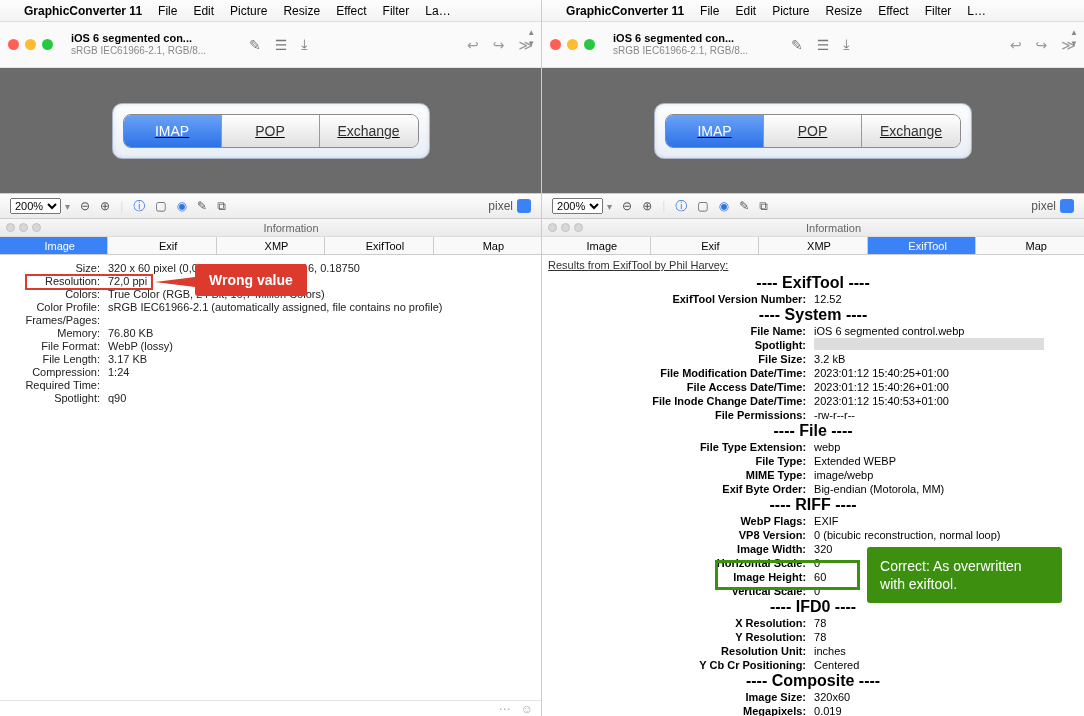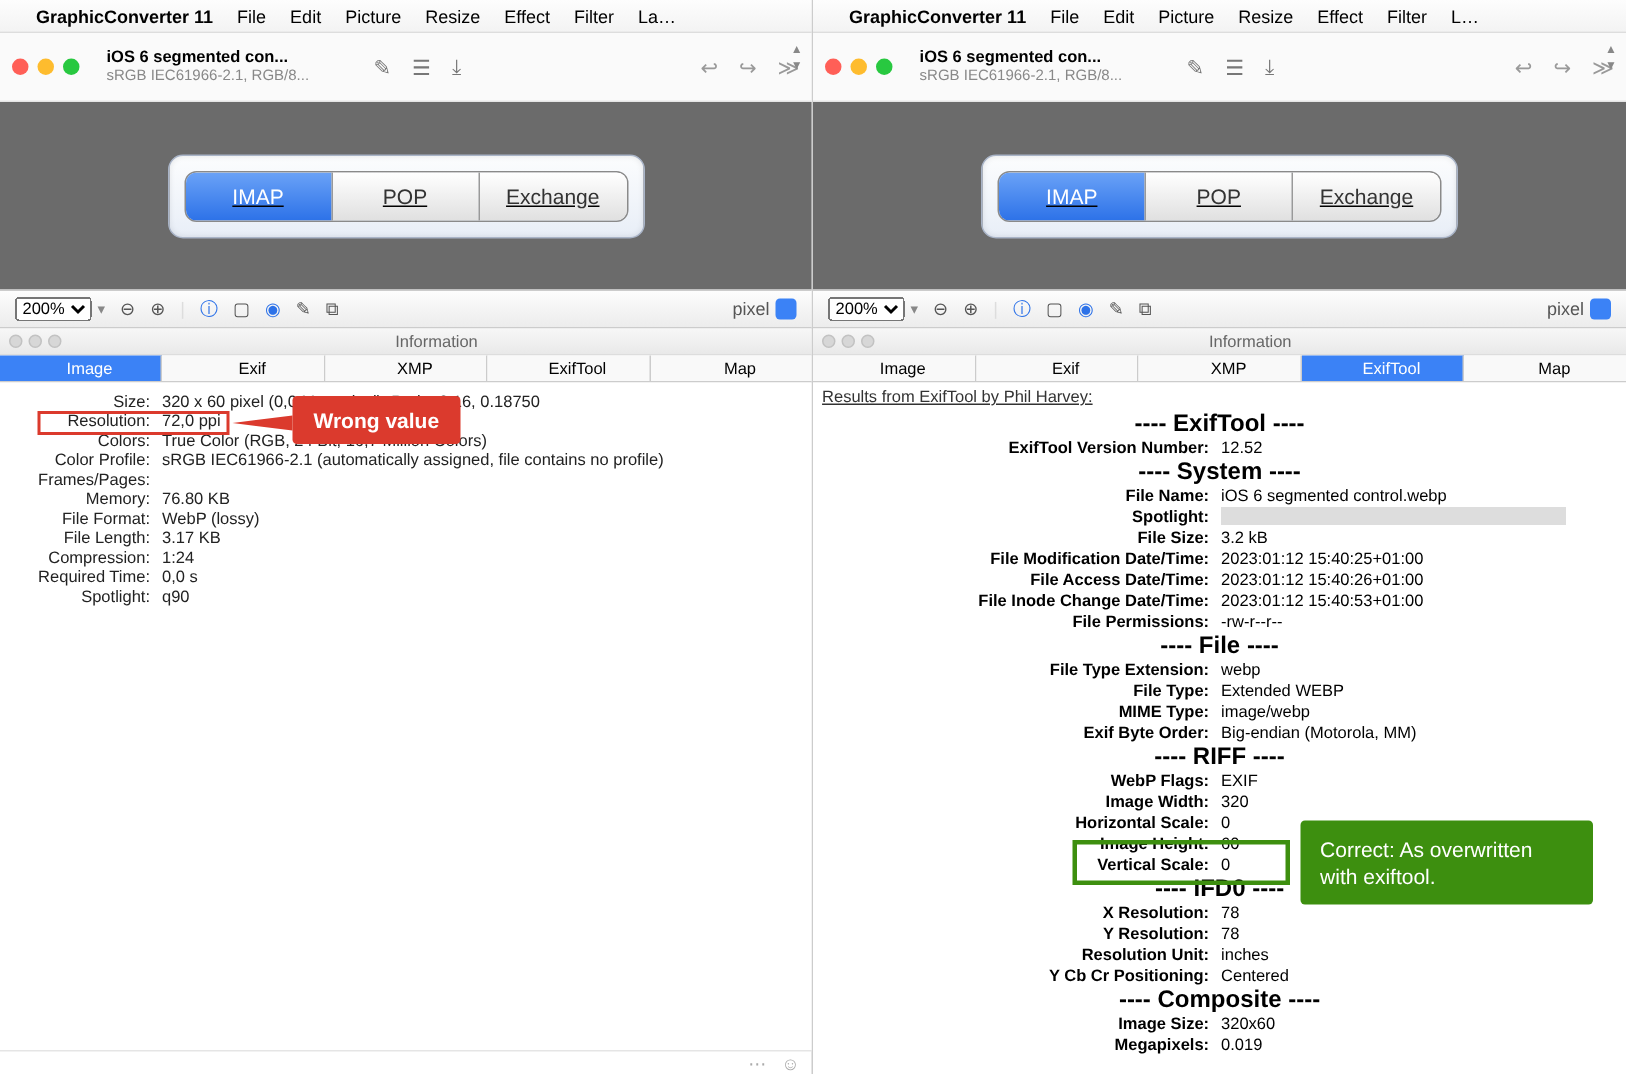--- a/index.html
+++ b/index.html
@@ -178,21 +178,20 @@
         <div class="kv">
           <div class="k">File Length:</div>
           <div class="v">3.17 KB</div>
         </div>
         <div class="kv">
           <div class="k">Compression:</div>
           <div class="v">1:24</div>
         </div>
         <div class="kv">
           <div class="k">Required Time:</div>
-          <div class="v">0,0 s</div>
         </div>
         <div class="kv">
           <div class="k">Spotlight:</div>
           <div class="v">q90</div>
         </div>
         <div class="red-box" style="left:25px; top:19px; width:128px; height:16px;"></div>
       <div class="red-arrow" style="left:155px; top:22px;"></div>
       <div class="red-callout" style="left:195px; top:9px;font-weight:bold;">Wrong value</div>
     </div>
     <div class="statusdots">⋯ &nbsp; ☺</div>
@@ -332,20 +331,24 @@
           <div class="kv2">
             <div class="k">Exif Byte Order:</div>
             <div class="v">Big-endian (Motorola, MM)</div>
           </div>
           <div class="sec">---- RIFF ----</div>
           <div class="kv2">
             <div class="k">WebP Flags:</div>
             <div class="v">EXIF</div>
           </div>
           <div class="kv2">
+            <div class="k">VP8 Version:</div>
+            <div class="v">0 (bicubic reconstruction, normal loop)</div>
+          </div>
+          <div class="kv2">
             <div class="k">Image Width:</div>
             <div class="v">320</div>
           </div>
           <div class="kv2">
             <div class="k">Horizontal Scale:</div>
             <div class="v">0</div>
           </div>
           <div class="kv2">
             <div class="k">Image Height:</div>
             <div class="v">60</div>

